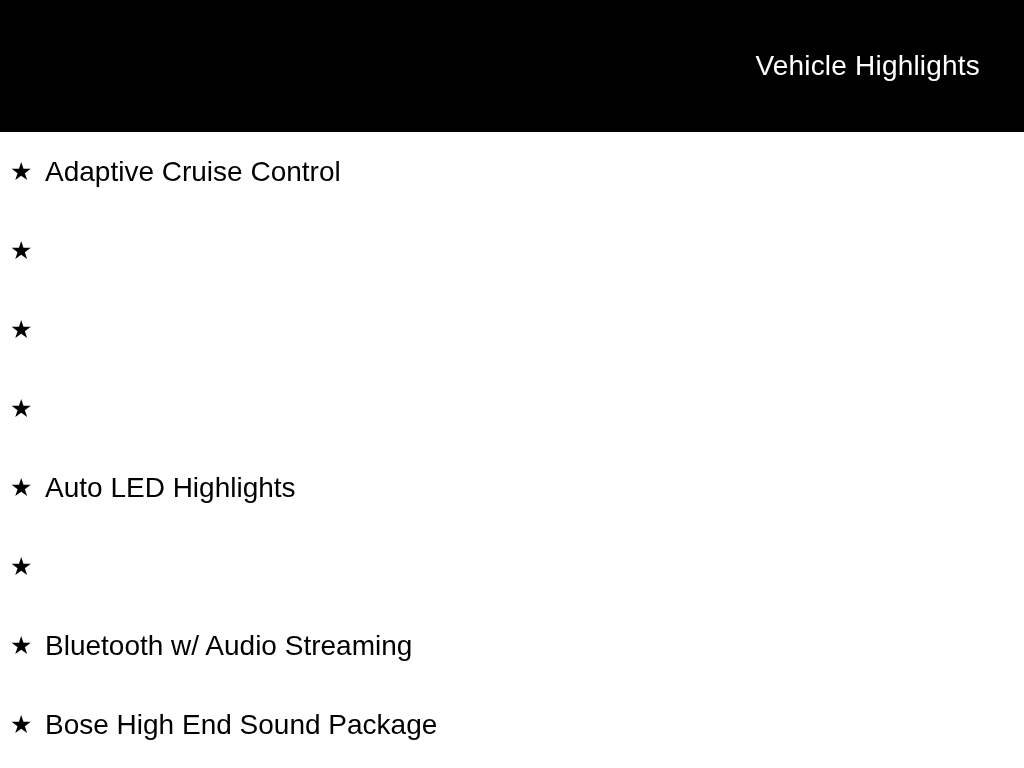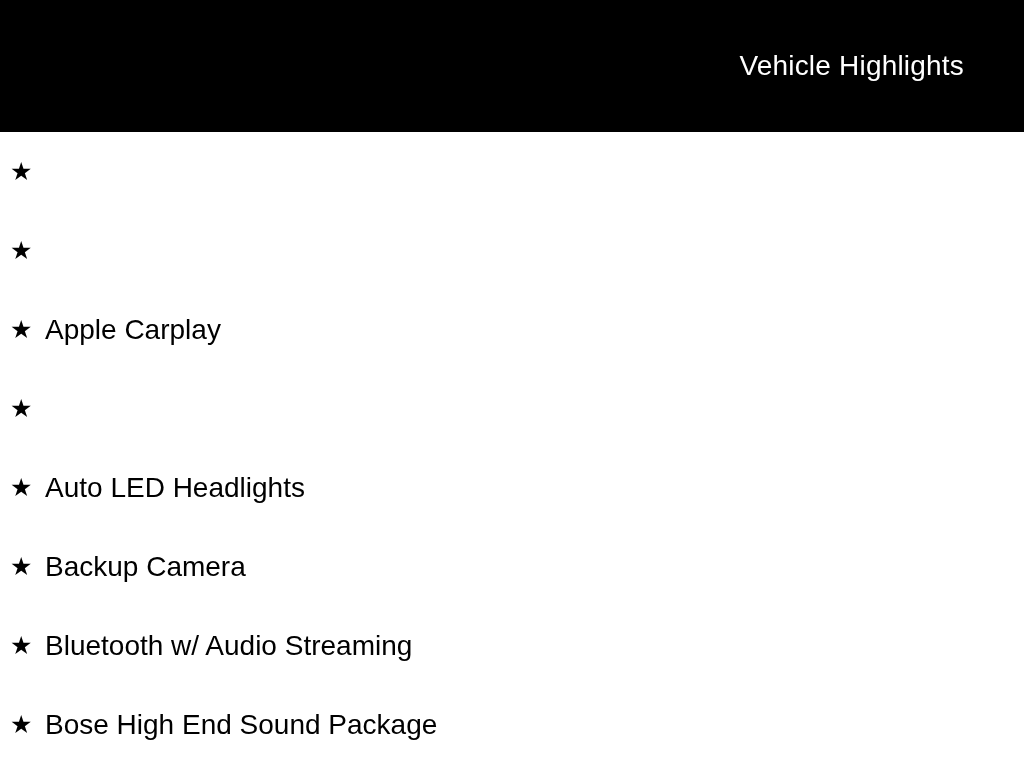--- a/index.html
+++ b/index.html
@@ -10,21 +10,21 @@
     font-family: "Liberation Sans", sans-serif;
     overflow: hidden;
   }
   .header {
     width: 1024px;
     height: 132px;
     background: #000000;
     display: flex;
     align-items: center;
     justify-content: flex-end;
-    padding-right: 60px;
+    padding-right: 44px;
   }
   .header h1 {
     color: #ffffff;
     font-size: 28px;
     font-weight: 400;
     letter-spacing: 0.2px;
   }
   .highlights-list {
     list-style: none;
     padding-left: 10px;
@@ -52,38 +52,37 @@
 </head>
 <body>
 
 <div class="header">
   <h1>Vehicle Highlights</h1>
 </div>
 
 <ul class="highlights-list">
   <li class="row">
     <span class="star">★</span>
+    <span class="label">Adaptive Cruise Control</span>
   </li>
   <li class="row">
     <span class="star">★</span>
   </li>
   <li class="row">
     <span class="star">★</span>
-    <span class="label">Apple Carplay</span>
   </li>
   <li class="row">
     <span class="star">★</span>
   </li>
   <li class="row">
     <span class="star">★</span>
-    <span class="label">Auto LED Headlights</span>
+    <span class="label">Auto LED Highlights</span>
   </li>
   <li class="row">
     <span class="star">★</span>
-    <span class="label">Backup Camera</span>
   </li>
   <li class="row">
     <span class="star">★</span>
     <span class="label">Bluetooth w/ Audio Streaming</span>
   </li>
   <li class="row">
     <span class="star">★</span>
     <span class="label">Bose High End Sound Package</span>
   </li>
 </ul>

